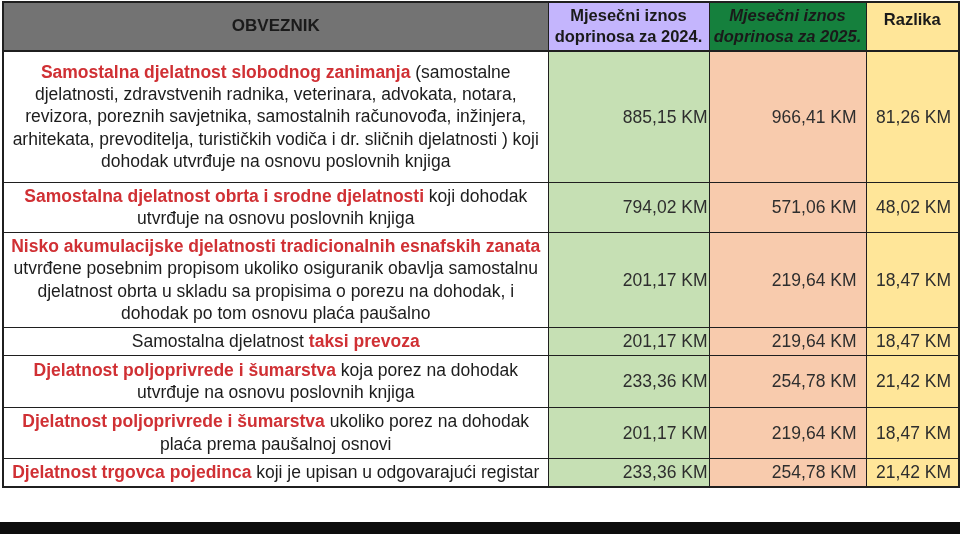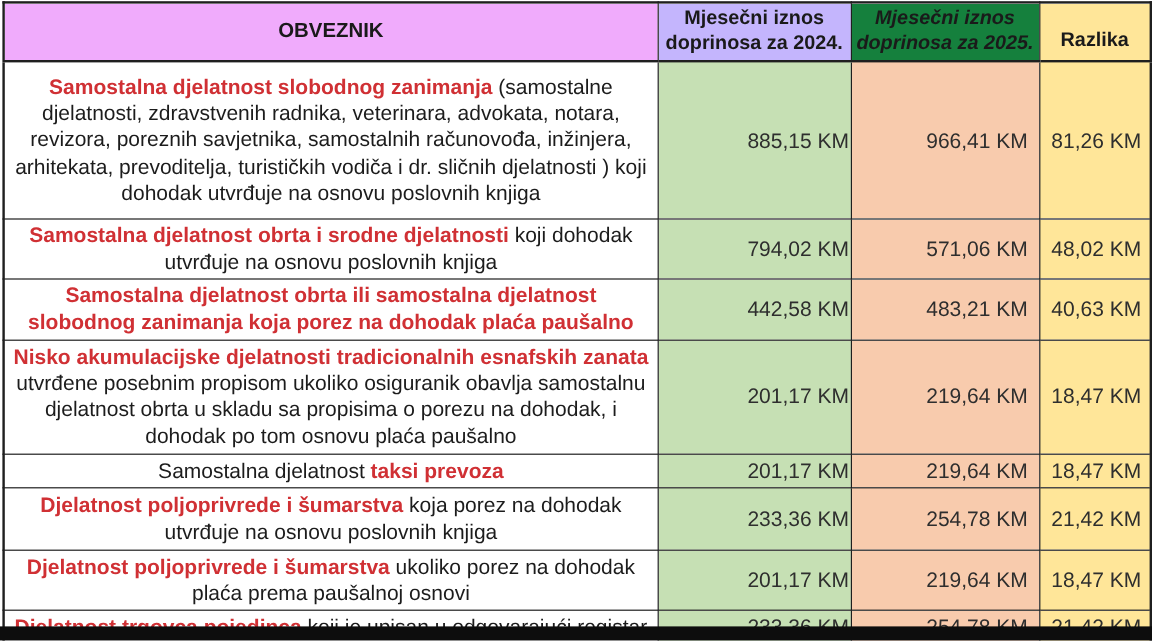--- a/index.html
+++ b/index.html
@@ -41,24 +41,24 @@
   th {
     font-weight: bold;
     font-size: 16.5px;
     line-height: 1.25;
     color: #1a1a1a;
     vertical-align: middle;
     text-align: center;
     padding: 2px 4px 4px 4px;
     border-bottom-width: 2px !important;
   }
-  th.h-obv     { background: #f0abfc; font-size: 17px; }
+  th.h-obv     { background: #737373; font-size: 17px; }
   th.h-2024    { background: #c4b5fd; }
   th.h-2025    { background: #15803d; font-style: italic; }
-  th.h-razlika { background: #ffe699; vertical-align: bottom; padding-bottom: 7px; }
+  th.h-razlika { background: #ffe699; vertical-align: bottom; padding-bottom: 21px; }
 
   td.c-obv {
     background: #ffffff;
     font-size: 17.5px;
     line-height: 1.27;
     color: #1c1c1c;
     text-align: center;
     vertical-align: middle;
     padding: 2px 6px 3px 6px;
   }
@@ -112,26 +112,20 @@
           <td class="num c-2024">885,15 KM</td>
           <td class="num c-2025">966,41 KM</td>
           <td class="num c-razlika">81,26 KM</td>
         </tr>
         <tr style="height: 50px;">
           <td class="c-obv"><span class="red">Samostalna djelatnost obrta i srodne djelatnosti</span><span> koji dohodak utvrđuje na osnovu poslovnih knjiga</span></td>
           <td class="num c-2024">794,02 KM</td>
           <td class="num c-2025">571,06 KM</td>
           <td class="num c-razlika">48,02 KM</td>
         </tr>
-        <tr style="height: 50px;">
-          <td class="c-obv"><span class="red">Samostalna djelatnost obrta ili samostalna djelatnost slobodnog zanimanja koja porez na dohodak plaća paušalno</span></td>
-          <td class="num c-2024">442,58 KM</td>
-          <td class="num c-2025">483,21 KM</td>
-          <td class="num c-razlika">40,63 KM</td>
-        </tr>
         <tr style="height: 91px;">
           <td class="c-obv"><span class="red">Nisko akumulacijske djelatnosti tradicionalnih esnafskih zanata</span><span> utvrđene posebnim propisom ukoliko osiguranik obavlja samostalnu djelatnost obrta u skladu sa propisima o porezu na dohodak, i dohodak po tom osnovu plaća paušalno</span></td>
           <td class="num c-2024">201,17 KM</td>
           <td class="num c-2025">219,64 KM</td>
           <td class="num c-razlika">18,47 KM</td>
         </tr>
         <tr style="height: 28px;">
           <td class="c-obv"><span>Samostalna djelatnost </span><span class="red">taksi prevoza</span></td>
           <td class="num c-2024">201,17 KM</td>
           <td class="num c-2025">219,64 KM</td>

